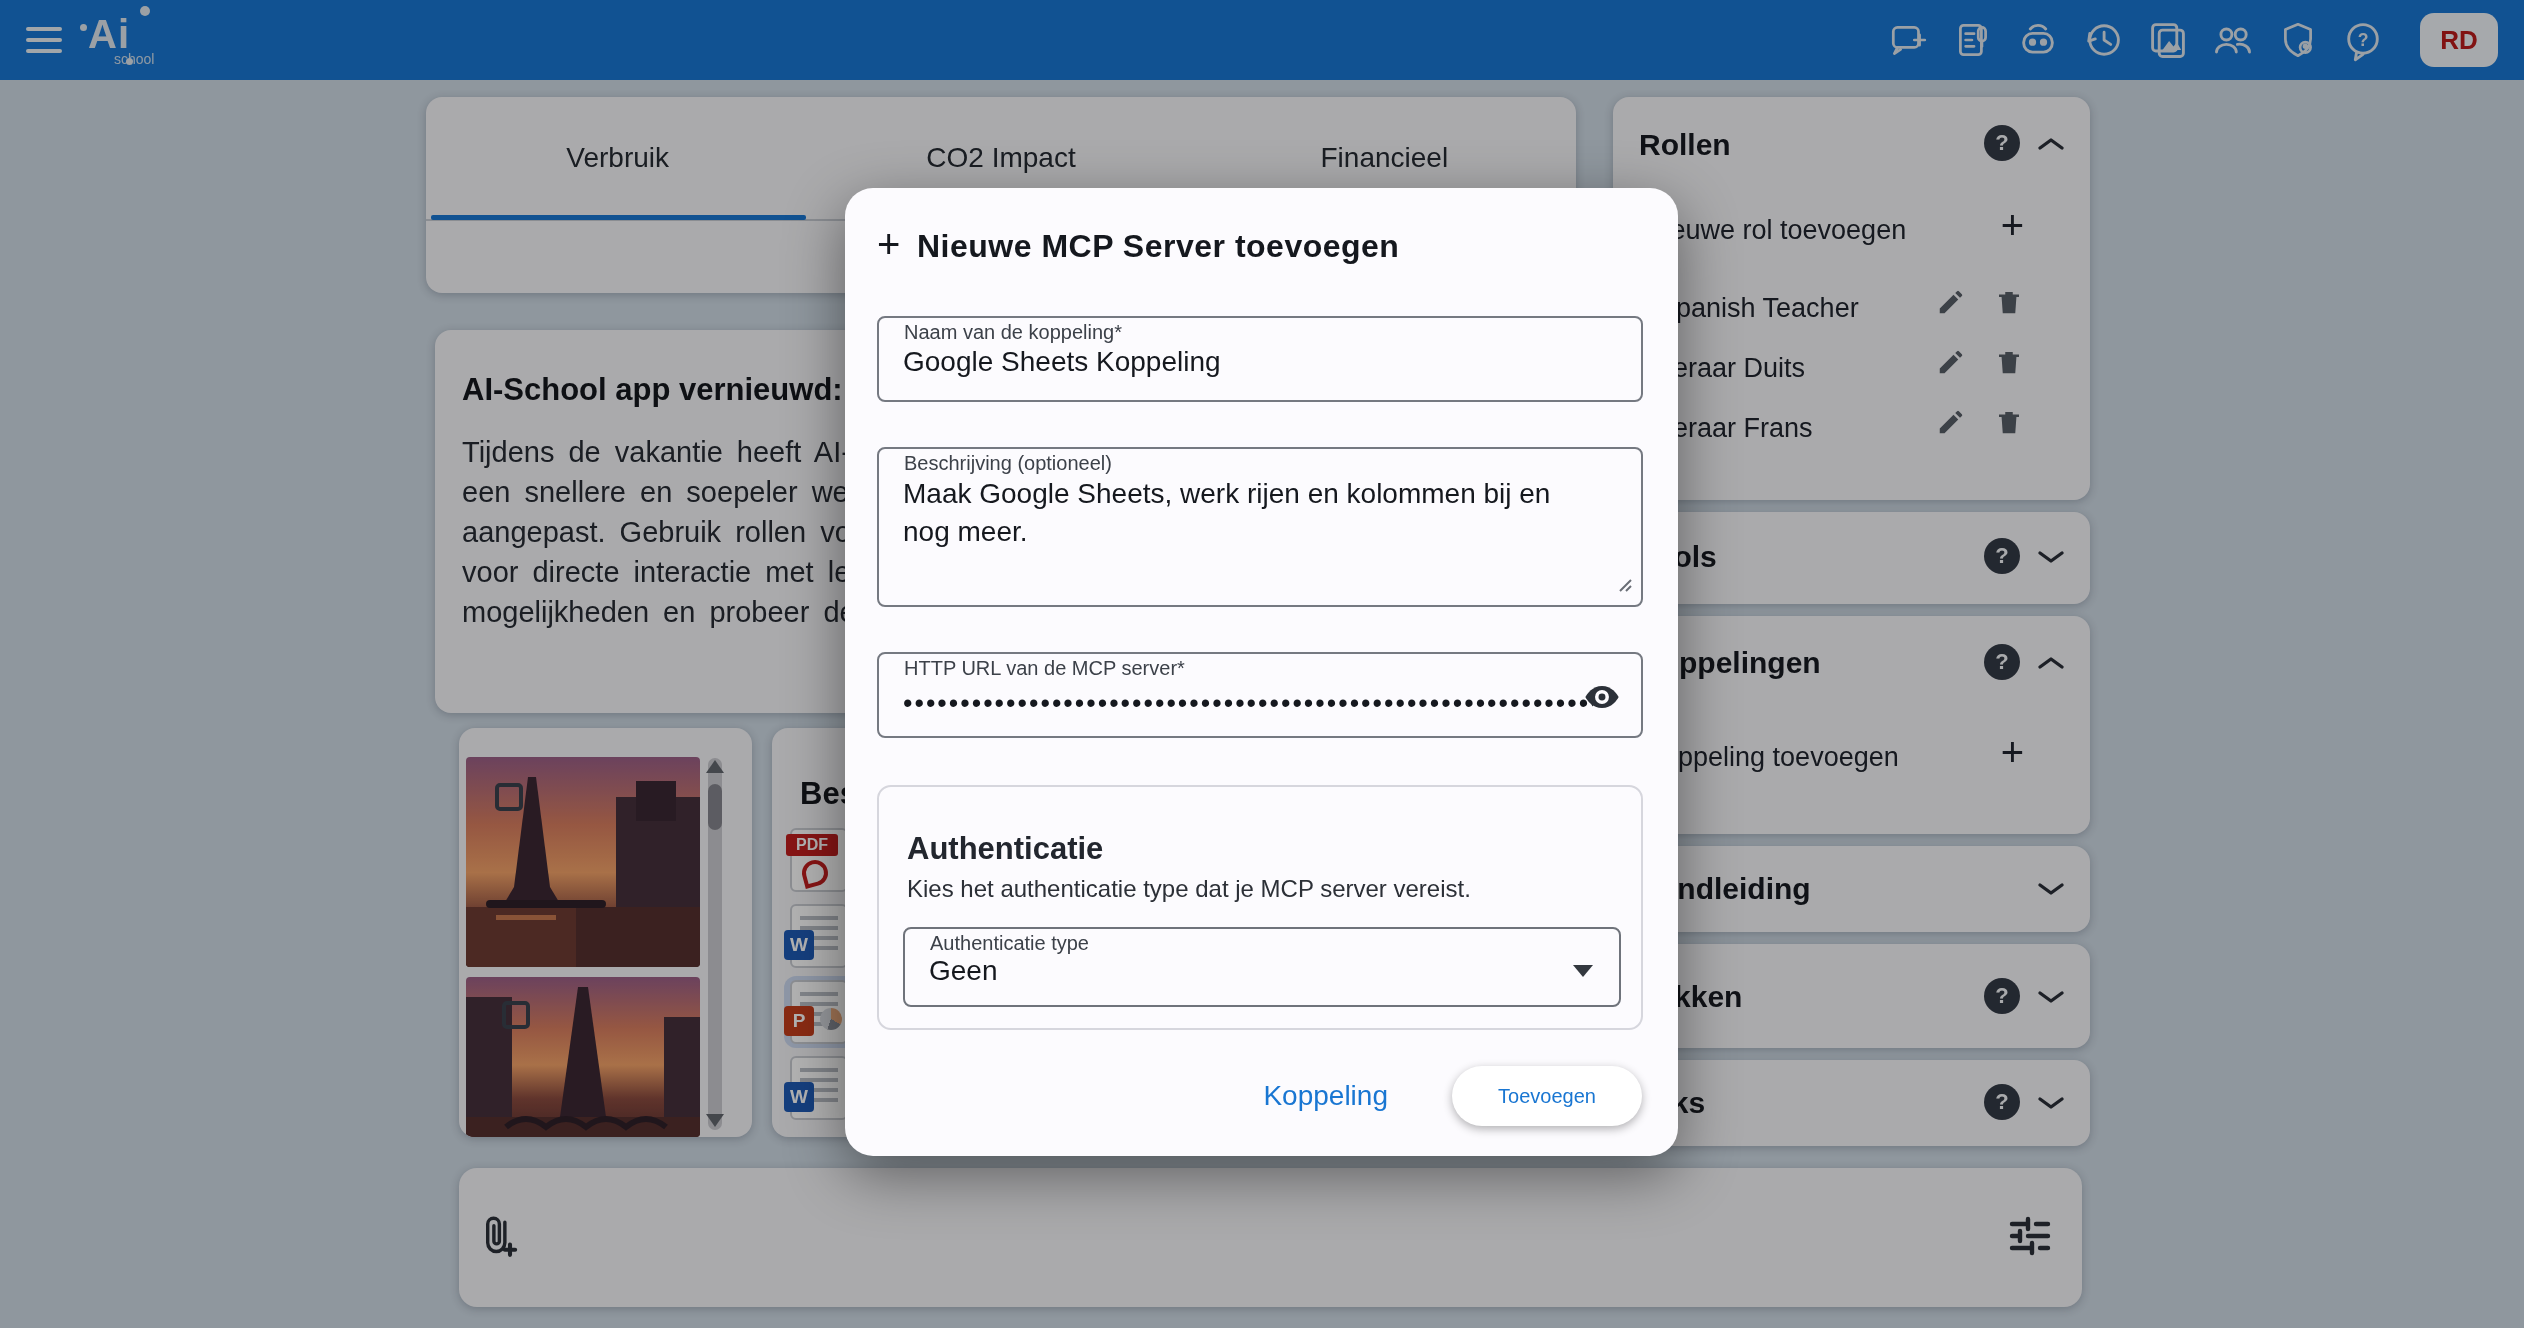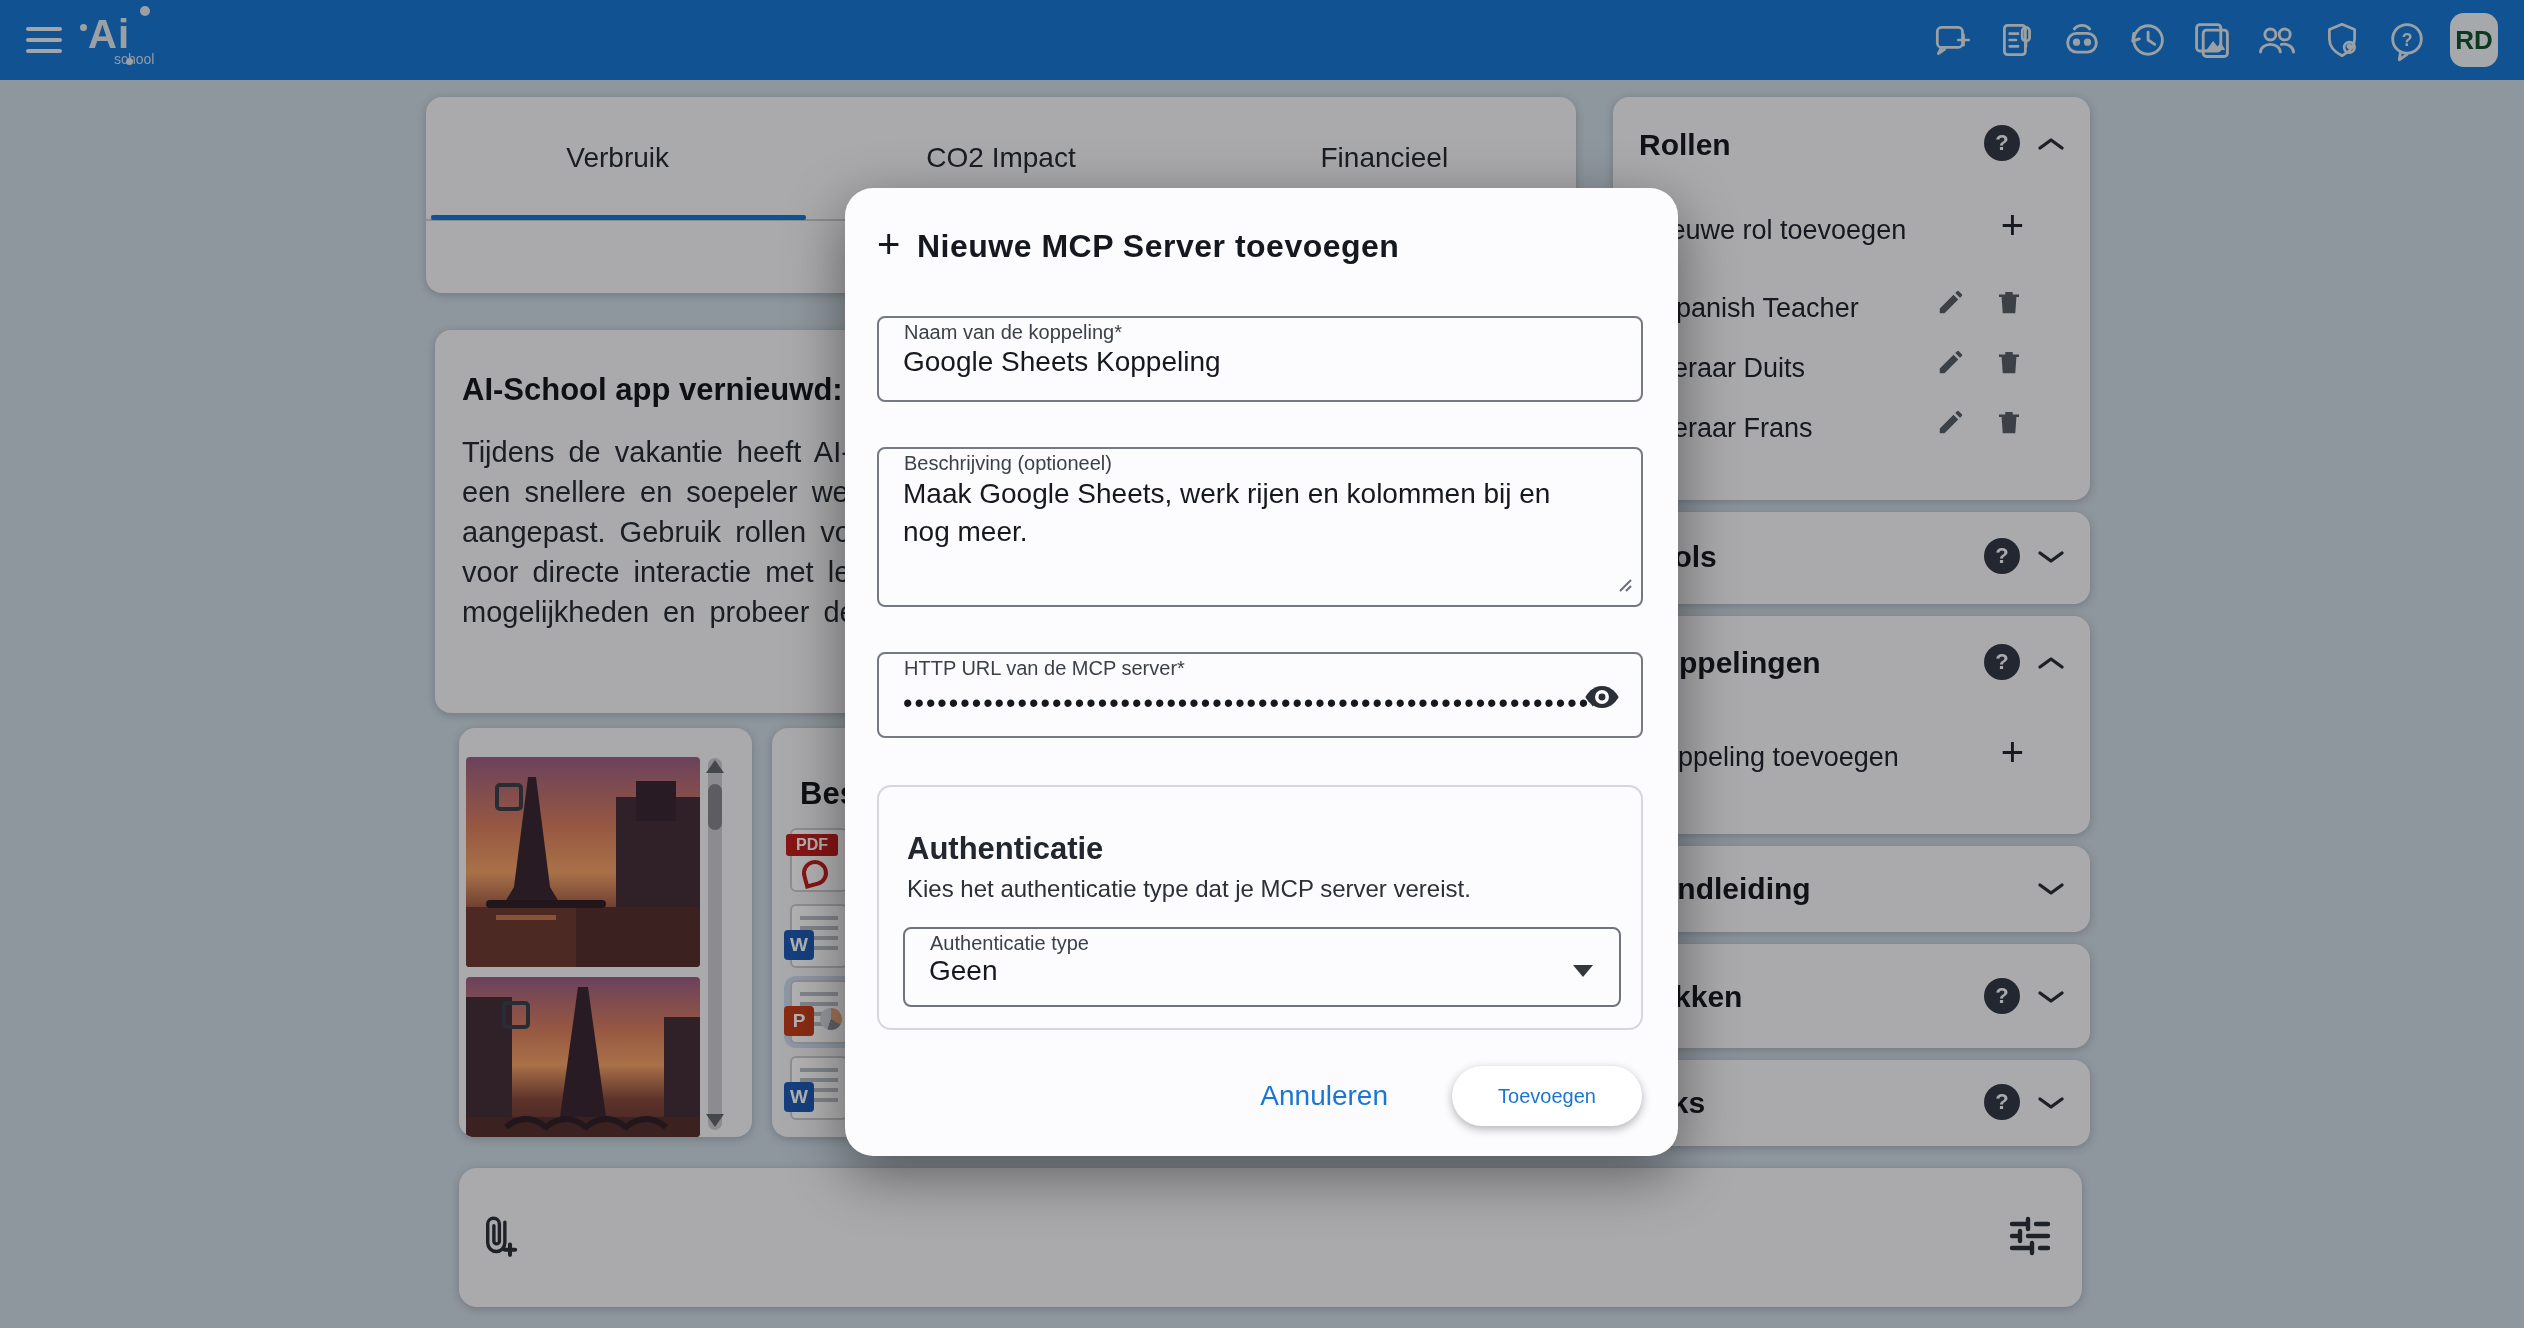--- a/index.html
+++ b/index.html
@@ -11,22 +11,22 @@
     display:flex;align-items:center;padding:0 26px;box-sizing:border-box;z-index:5;}
   .burger{width:36px;height:26px;display:flex;flex-direction:column;justify-content:space-between;cursor:pointer;}
   .burger span{height:4px;border-radius:2px;background:#e9eef3;}
   .logo{margin-left:26px;color:#dfe6ec;line-height:1;position:relative;}
   .logo .big{font-size:40px;font-weight:bold;letter-spacing:1px;}
   .logo .dot{position:absolute;background:#dfe6ec;border-radius:50%;}
   .logo .small{font-size:14px;margin-left:26px;margin-top:-2px;opacity:.9;}
   .topicons{margin-left:auto;display:flex;align-items:center;gap:21px;}
   .iconbtn{width:44px;height:44px;display:flex;align-items:center;justify-content:center;cursor:pointer;}
   .iconbtn svg{stroke:#dfe6ec;fill:none;stroke-width:2.6;stroke-linecap:round;stroke-linejoin:round;}
-  .avatar{width:48px;height:54px;border-radius:14px;background:#eef2f6;color:#14532d;
-    font-weight:bold;font-size:26px;display:flex;align-items:center;justify-content:center;}
+  .avatar{width:78px;height:54px;border-radius:14px;background:#eef2f6;color:#b91c1c;
+    font-weight:bold;font-size:26px;display:flex;align-items:center;justify-content:center;margin-left:14px;}
   
   .card{position:absolute;background:#f4f4f7;border-radius:16px;box-shadow:0 2px 8px rgba(30,40,60,.25);overflow:hidden;}
   
   .tabrow{position:absolute;left:0;top:0;width:100%;height:124px;display:flex;border-bottom:2px solid #c6cad1;box-sizing:border-box;}
   .tab{flex:1;display:flex;align-items:center;justify-content:center;font-size:28px;color:#262b33;cursor:pointer;}
   .tab-underline{position:absolute;left:5px;top:118px;width:375px;height:5px;background:#1976d2;border-radius:2px;}
   
   .news-title{position:absolute;left:27px;top:42px;font-weight:bold;font-size:31px;color:#15181e;white-space:nowrap;}
   .news-lines{position:absolute;left:27px;top:102px;font-size:29px;line-height:40px;color:#272c34;word-spacing:6px;white-space:nowrap;}
   
@@ -397,17 +397,17 @@
     <div class="authbox">
       <div class="auth-title">Authenticatie</div>
       <div class="auth-sub">Kies het authenticatie type dat je MCP server vereist.</div>
       <div class="fieldset" style="left:24px;top:140px;width:718px;height:80px;border-color:#6f737b;">
         <div class="flabel">Authenticatie type</div>
         <div class="fvalue" style="top:26px;">Geen</div>
         <div class="caret"></div>
       </div>
     </div>
 
-    <div class="btn-text" style="right:290px;top:892px;">Annuleren</div>
+    <div class="btn-text" style="right:290px;top:892px;">Koppeling</div>
     <div class="btn-pill" style="right:36px;top:878px;">Toevoegen</div>
   </div>
 
 </div>
 
 </body></html>

